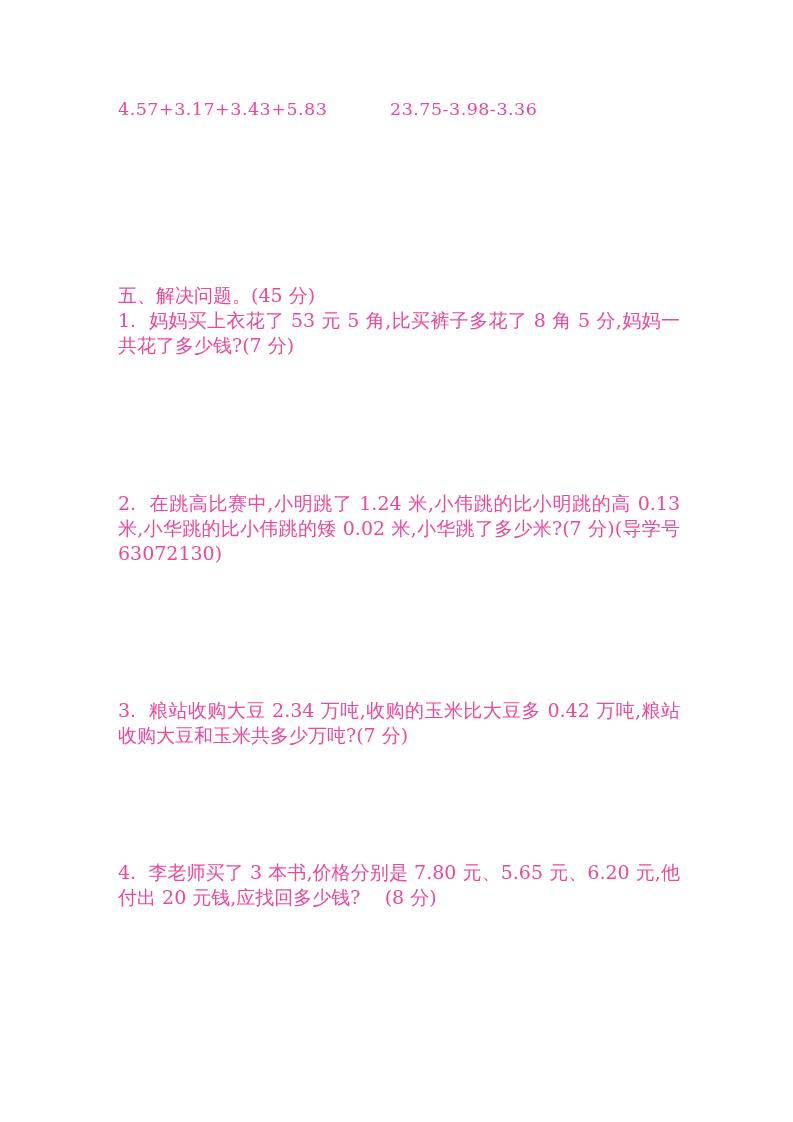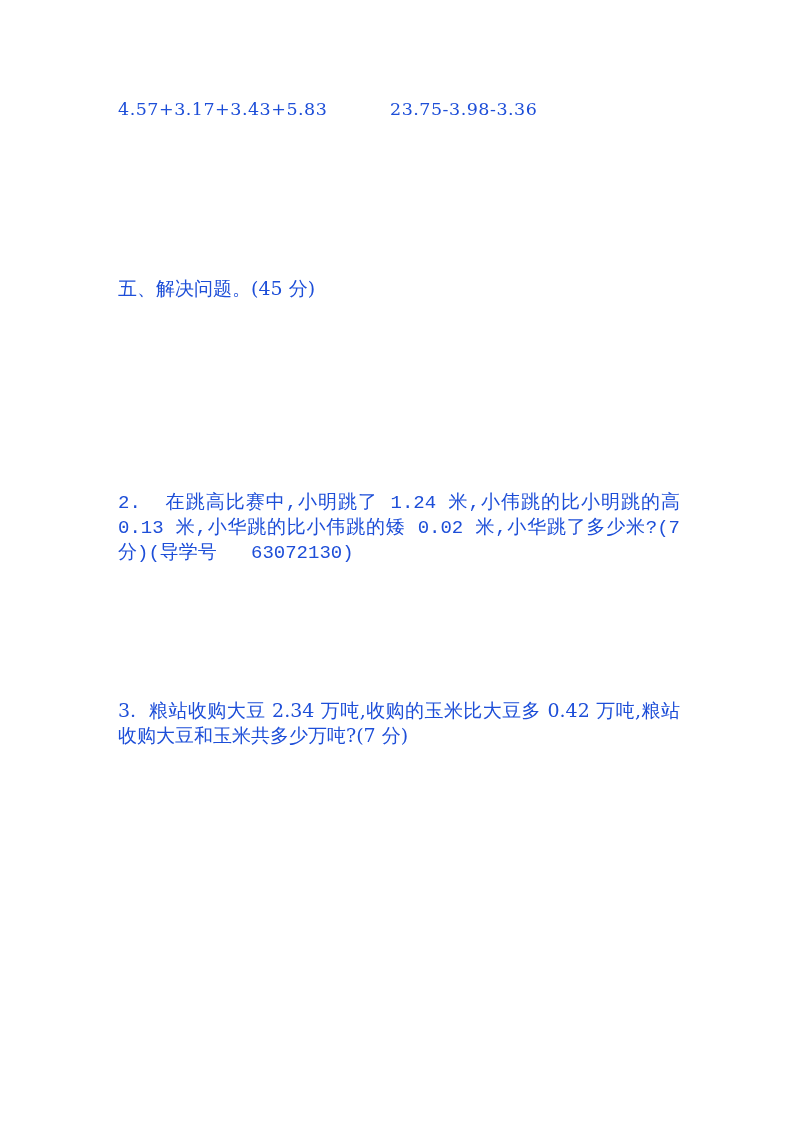--- a/index.html
+++ b/index.html
@@ -8,21 +8,21 @@
     background: #ffffff;
   }
   .page {
     position: relative;
     width: 793px;
     height: 1122px;
     background: #ffffff;
     overflow: hidden;
     
     font-family: "DejaVu Serif", sans-serif;
-    color: #1d4ed8;
+    color: #ec4899;
   }
   .expr {
     position: absolute;
     top: 99px;
     font-size: 17.5px;
     line-height: 20px;
     letter-spacing: 0.5px;
     white-space: pre;
   }
   .expr-left  { left: 118px; }
@@ -33,40 +33,44 @@
     width: 562px;
   }
   .block p {
     margin: 0;
     font-size: 19px;
     line-height: 25px;
     text-align: justify;
     white-space: pre-wrap;
     word-break: normal;
   }
-  .section-block { top: 276px; }
-  .p2-block      { top: 491px; font-family: Liberation Mono, monospace; }
+  .section-block { top: 283px; }
+  .p2-block      { top: 491px; }
   .p3-block      { top: 666px; margin-top: 32px; }
   .p4-block      { top: 860px; }
 </style>
 </head>
 <body>
 
 <div class="page">
 
   <div class="expr expr-left">4.57+3.17+3.43+5.83</div>
 
   <div class="expr expr-right">23.75-3.98-3.36</div>
 
   <div class="block section-block">
     <p>五、解决问题。(45 分)</p>
+    <p>1.  妈妈买上衣花了 53 元 5 角,比买裤子多花了 8 角 5 分,妈妈一共花了多少钱?(7 分)</p>
   </div>
 
   <div class="block p2-block">
     <p>2.  在跳高比赛中,小明跳了 1.24 米,小伟跳的比小明跳的高 0.13 米,小华跳的比小伟跳的矮 0.02 米,小华跳了多少米?(7 分)(导学号   63072130)</p>
   </div>
 
   <div class="block p3-block">
     <p>3.  粮站收购大豆 2.34 万吨,收购的玉米比大豆多 0.42 万吨,粮站收购大豆和玉米共多少万吨?(7 分)</p>
   </div>
 
+  <div class="block p4-block">
+    <p>4.  李老师买了 3 本书,价格分别是 7.80 元、5.65 元、6.20 元,他付出 20 元钱,应找回多少钱?    (8 分)</p>
+  </div>
 
 </div>
 
 </body></html>

